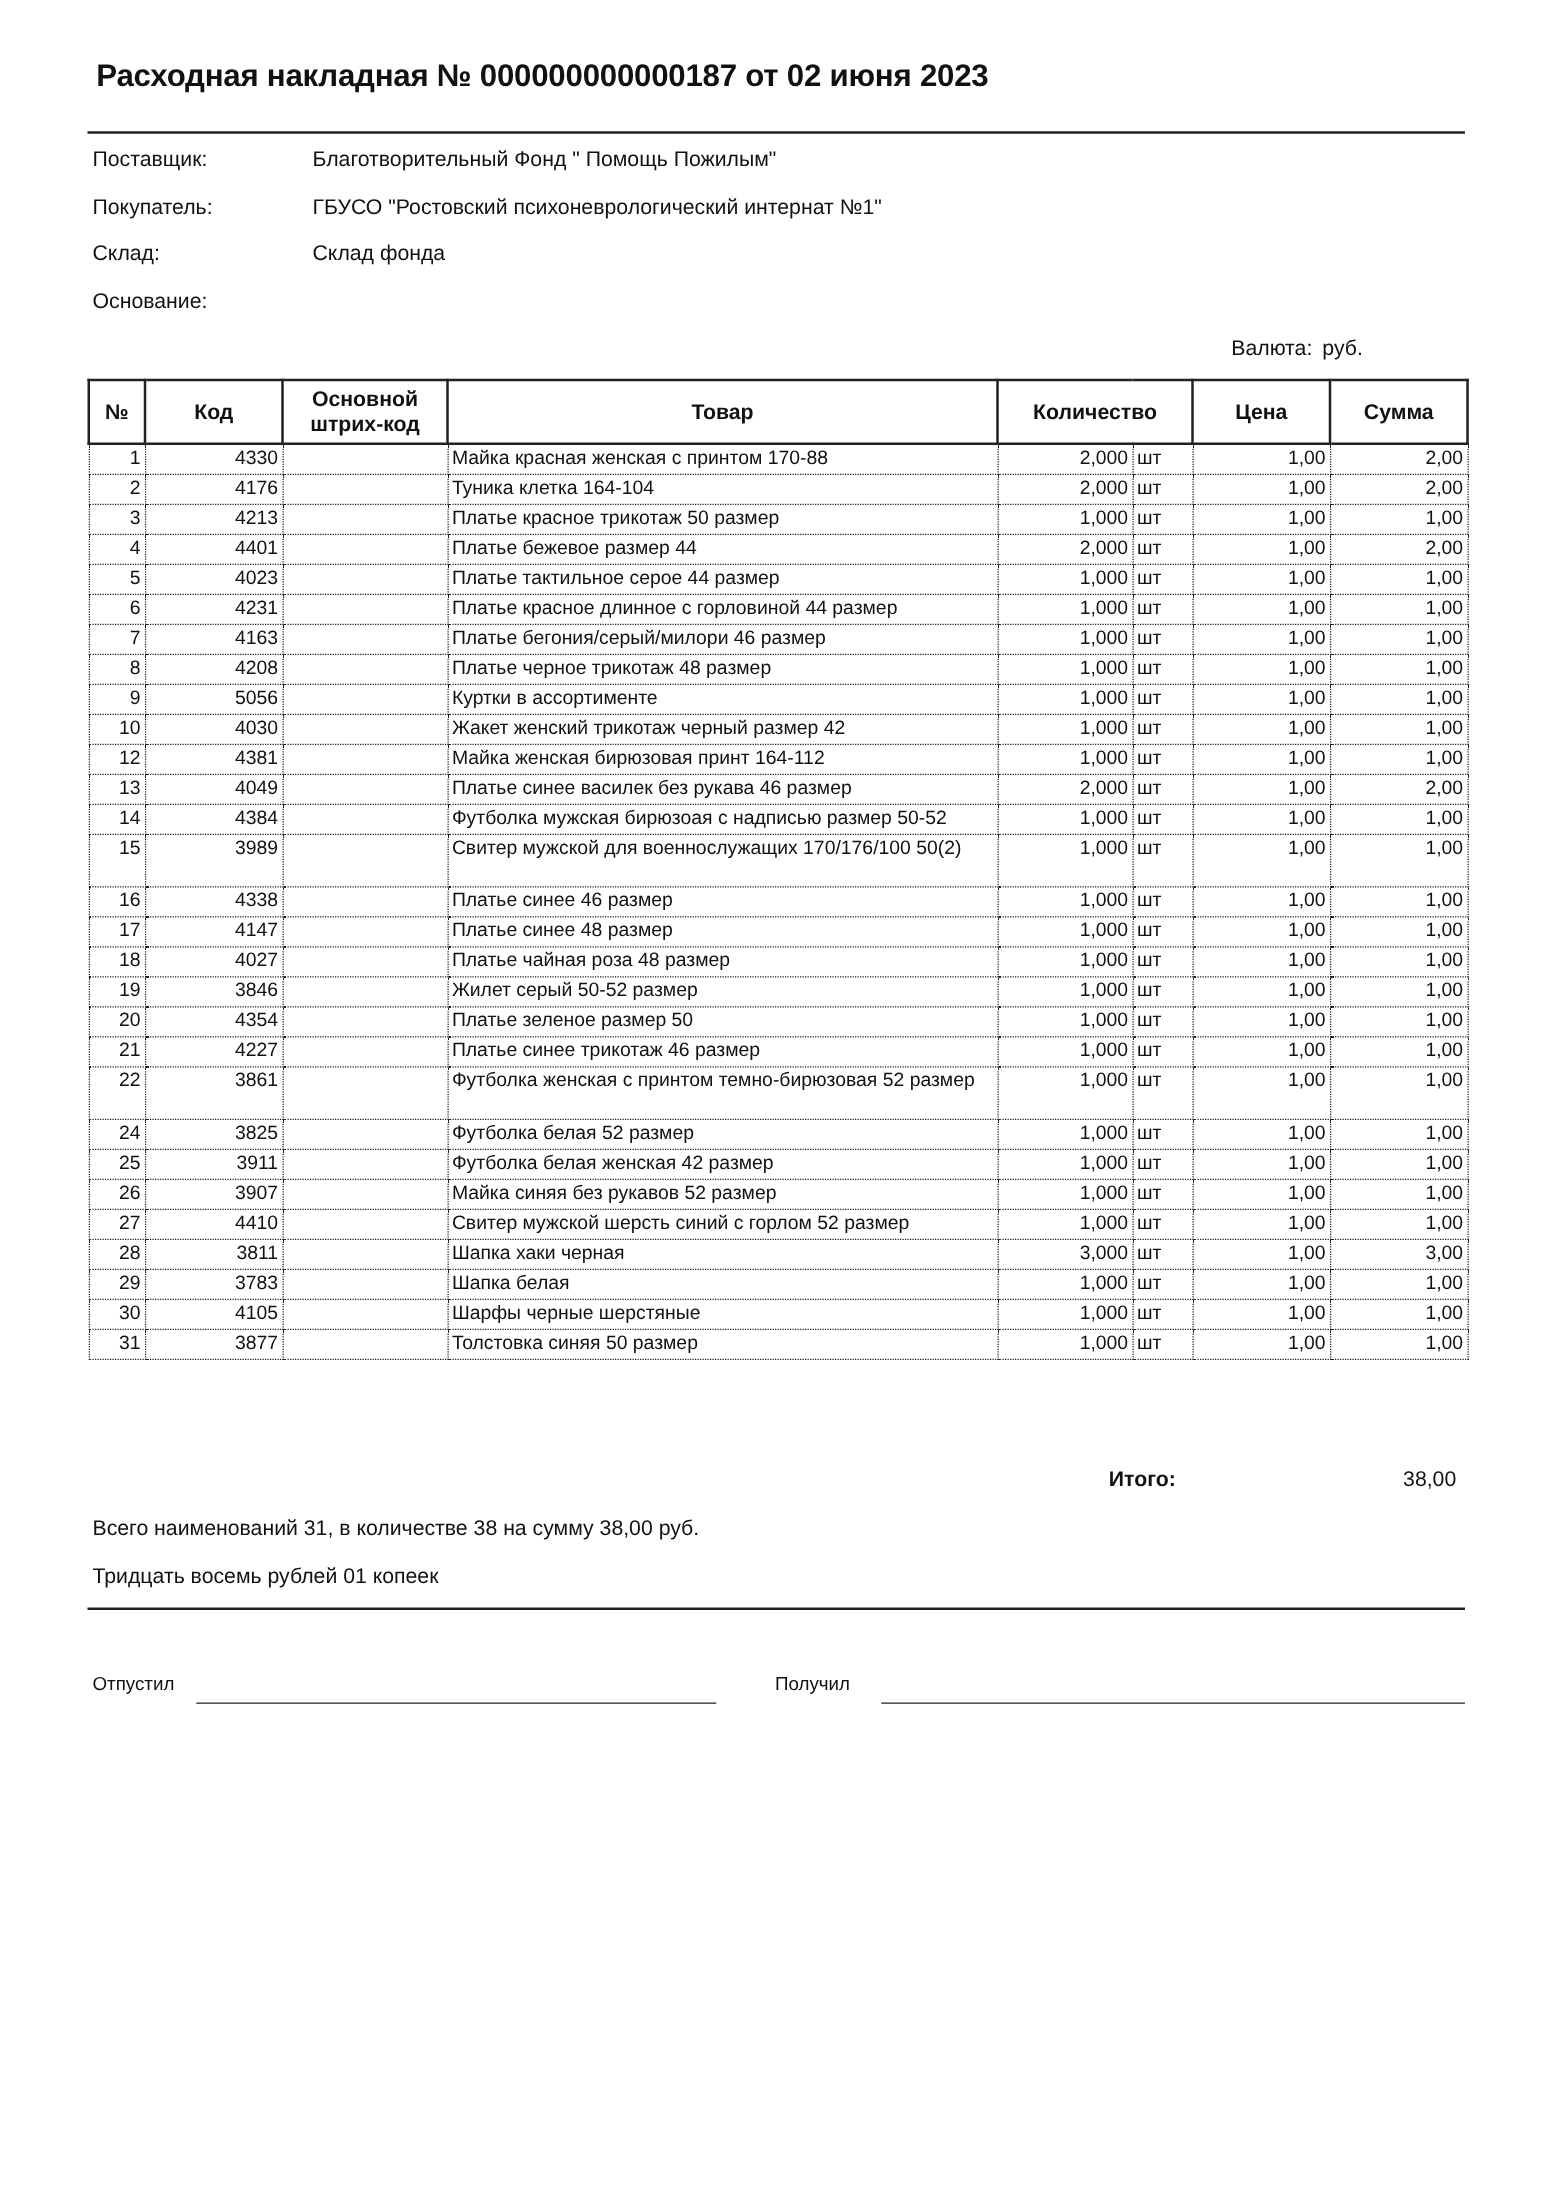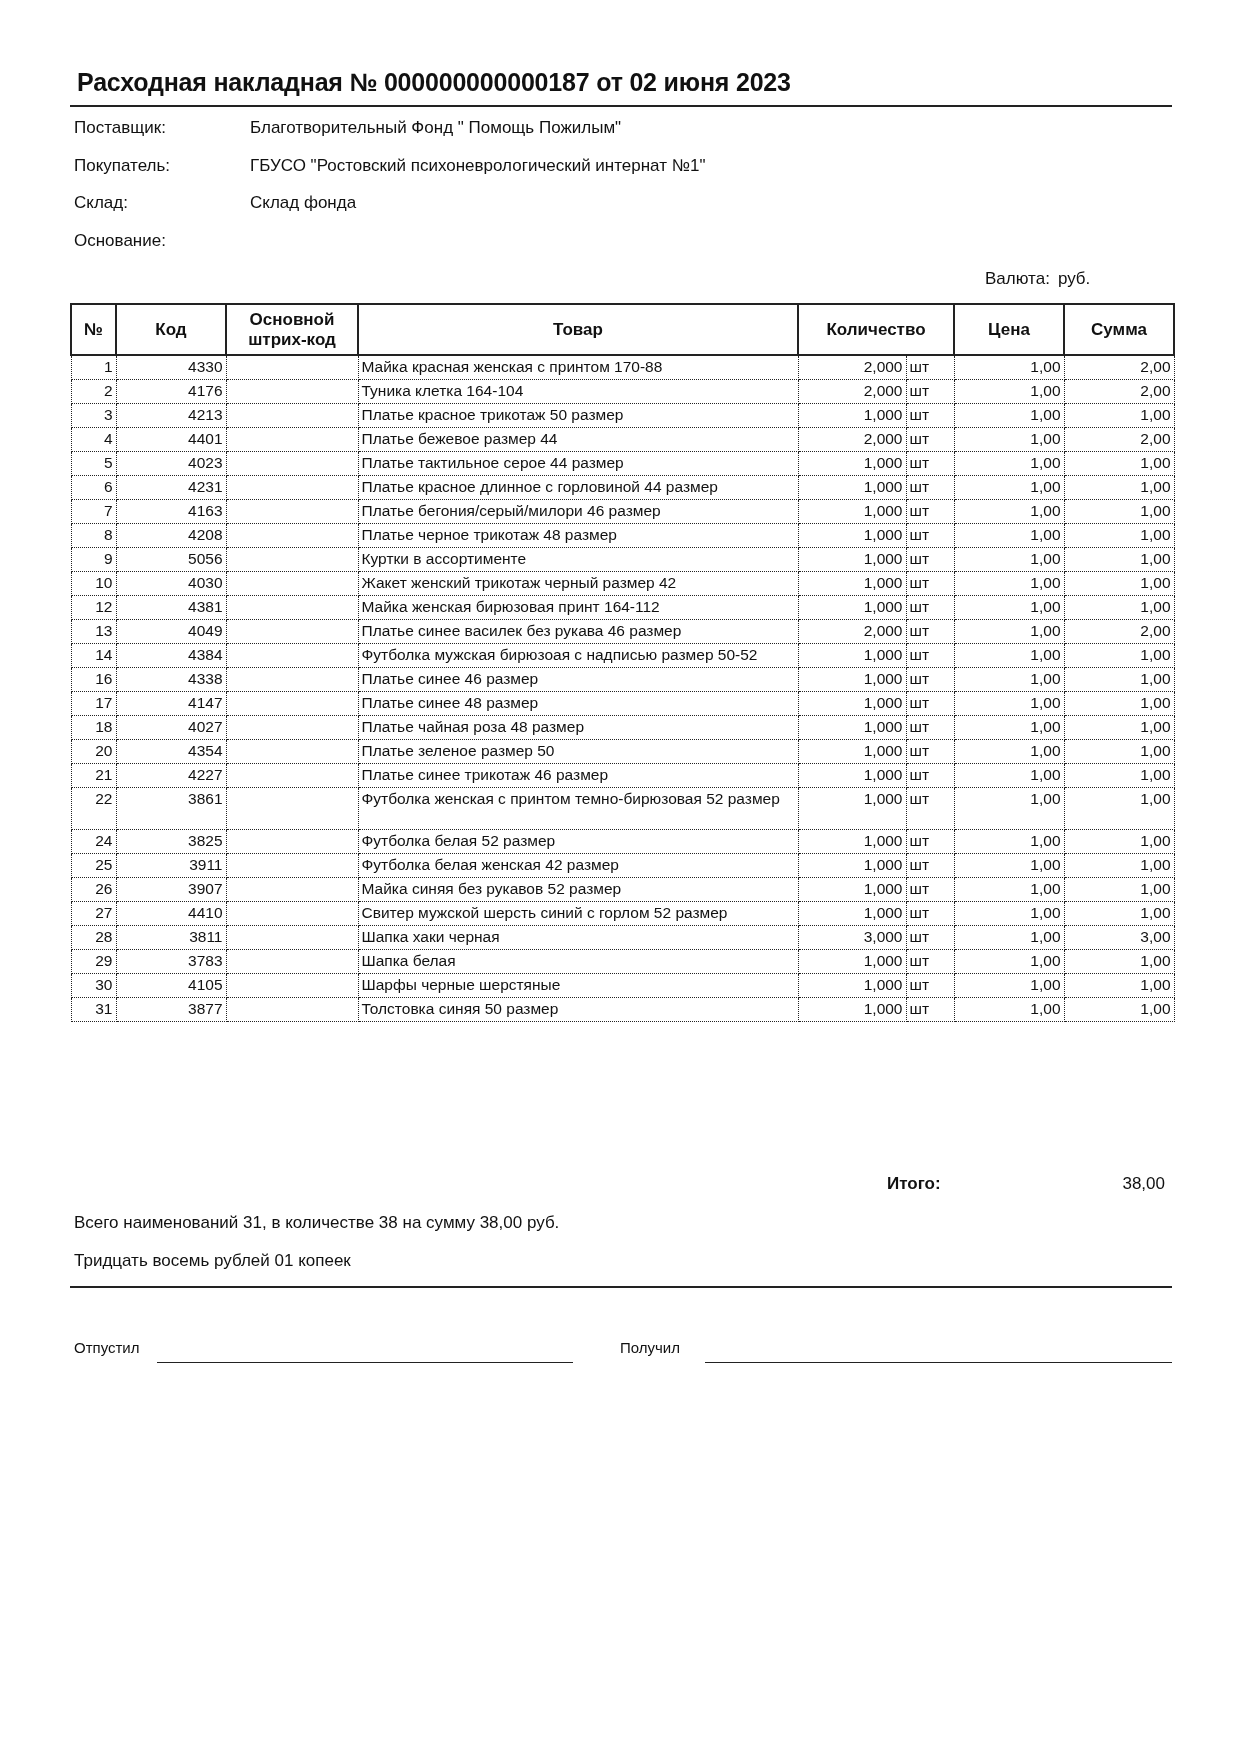--- a/index.html
+++ b/index.html
@@ -1,21 +1,21 @@
 <!DOCTYPE html>
 <html><head>
 <meta charset="utf-8">
 <style>
   html, body { margin: 0; padding: 0; background: #ffffff; }
   body {
     width: 1241px; height: 1755px; position: relative; overflow: hidden;
     font-family: "Liberation Sans", sans-serif; color: #111;
   }
   .title {
-    position: absolute; left: 77px; top: 68px;
+    position: absolute; left: 77px; top: 47px;
     font-size: 25px; font-weight: bold; letter-spacing: -0.2px; white-space: nowrap;
   }
   .rule-top {
     position: absolute; left: 70px; top: 105px; width: 1102px; height: 0;
     border-top: 2px solid #222;
   }
   .info-row { position: absolute; left: 74px; font-size: 17px; white-space: nowrap; }
   .info-label { display: inline-block; width: 176px; }
   .currency { position: absolute; left: 985px; top: 269px; font-size: 17px; white-space: nowrap; }
   .currency .cur-val { margin-left: 8px; }
@@ -221,20 +221,30 @@
         <tr>
           <td class="num">14</td>
           <td class="code">4384</td>
           <td class="barcode"></td>
           <td class="name">Футболка мужская бирюзоая с надписью размер 50-52</td>
           <td class="qty">1,000</td>
           <td class="unit">шт</td>
           <td class="price">1,00</td>
           <td class="sum">1,00</td>
         </tr>
+        <tr class="tall">
+          <td class="num">15</td>
+          <td class="code">3989</td>
+          <td class="barcode"></td>
+          <td class="name">Свитер мужской для военнослужащих 170/176/100 50(2)</td>
+          <td class="qty">1,000</td>
+          <td class="unit">шт</td>
+          <td class="price">1,00</td>
+          <td class="sum">1,00</td>
+        </tr>
         <tr>
           <td class="num">16</td>
           <td class="code">4338</td>
           <td class="barcode"></td>
           <td class="name">Платье синее 46 размер</td>
           <td class="qty">1,000</td>
           <td class="unit">шт</td>
           <td class="price">1,00</td>
           <td class="sum">1,00</td>
         </tr>
@@ -246,20 +256,30 @@
           <td class="qty">1,000</td>
           <td class="unit">шт</td>
           <td class="price">1,00</td>
           <td class="sum">1,00</td>
         </tr>
         <tr>
           <td class="num">18</td>
           <td class="code">4027</td>
           <td class="barcode"></td>
           <td class="name">Платье чайная роза 48 размер</td>
+          <td class="qty">1,000</td>
+          <td class="unit">шт</td>
+          <td class="price">1,00</td>
+          <td class="sum">1,00</td>
+        </tr>
+        <tr>
+          <td class="num">19</td>
+          <td class="code">3846</td>
+          <td class="barcode"></td>
+          <td class="name">Жилет серый 50-52 размер</td>
           <td class="qty">1,000</td>
           <td class="unit">шт</td>
           <td class="price">1,00</td>
           <td class="sum">1,00</td>
         </tr>
         <tr>
           <td class="num">20</td>
           <td class="code">4354</td>
           <td class="barcode"></td>
           <td class="name">Платье зеленое размер 50</td>

